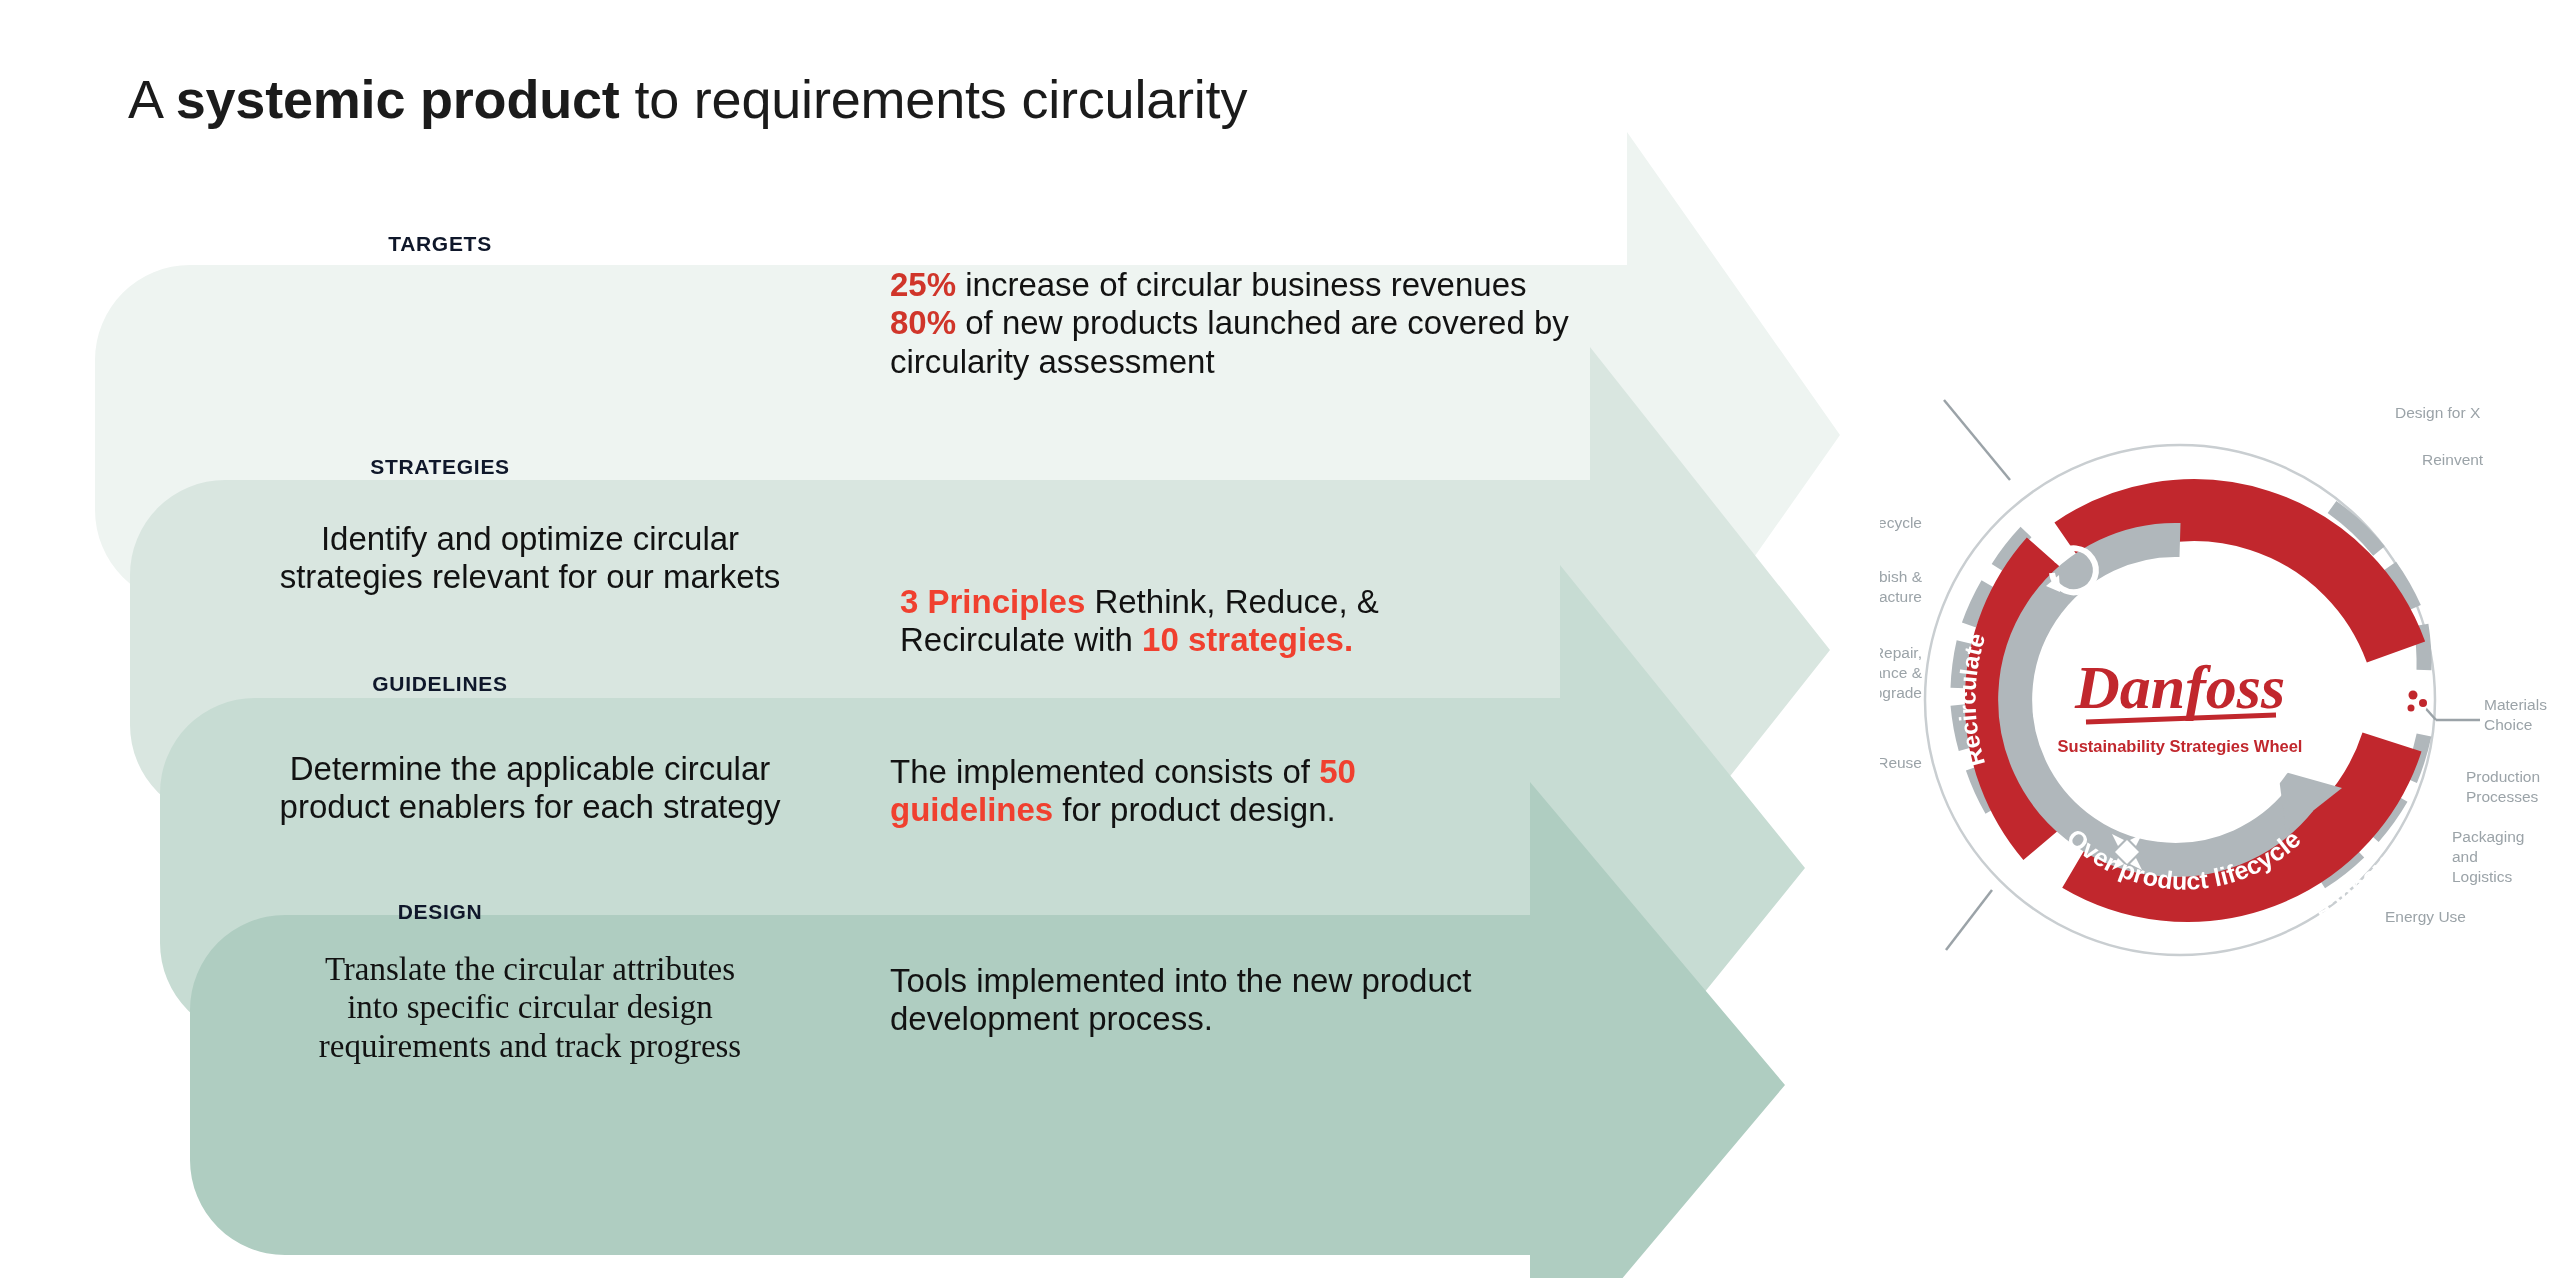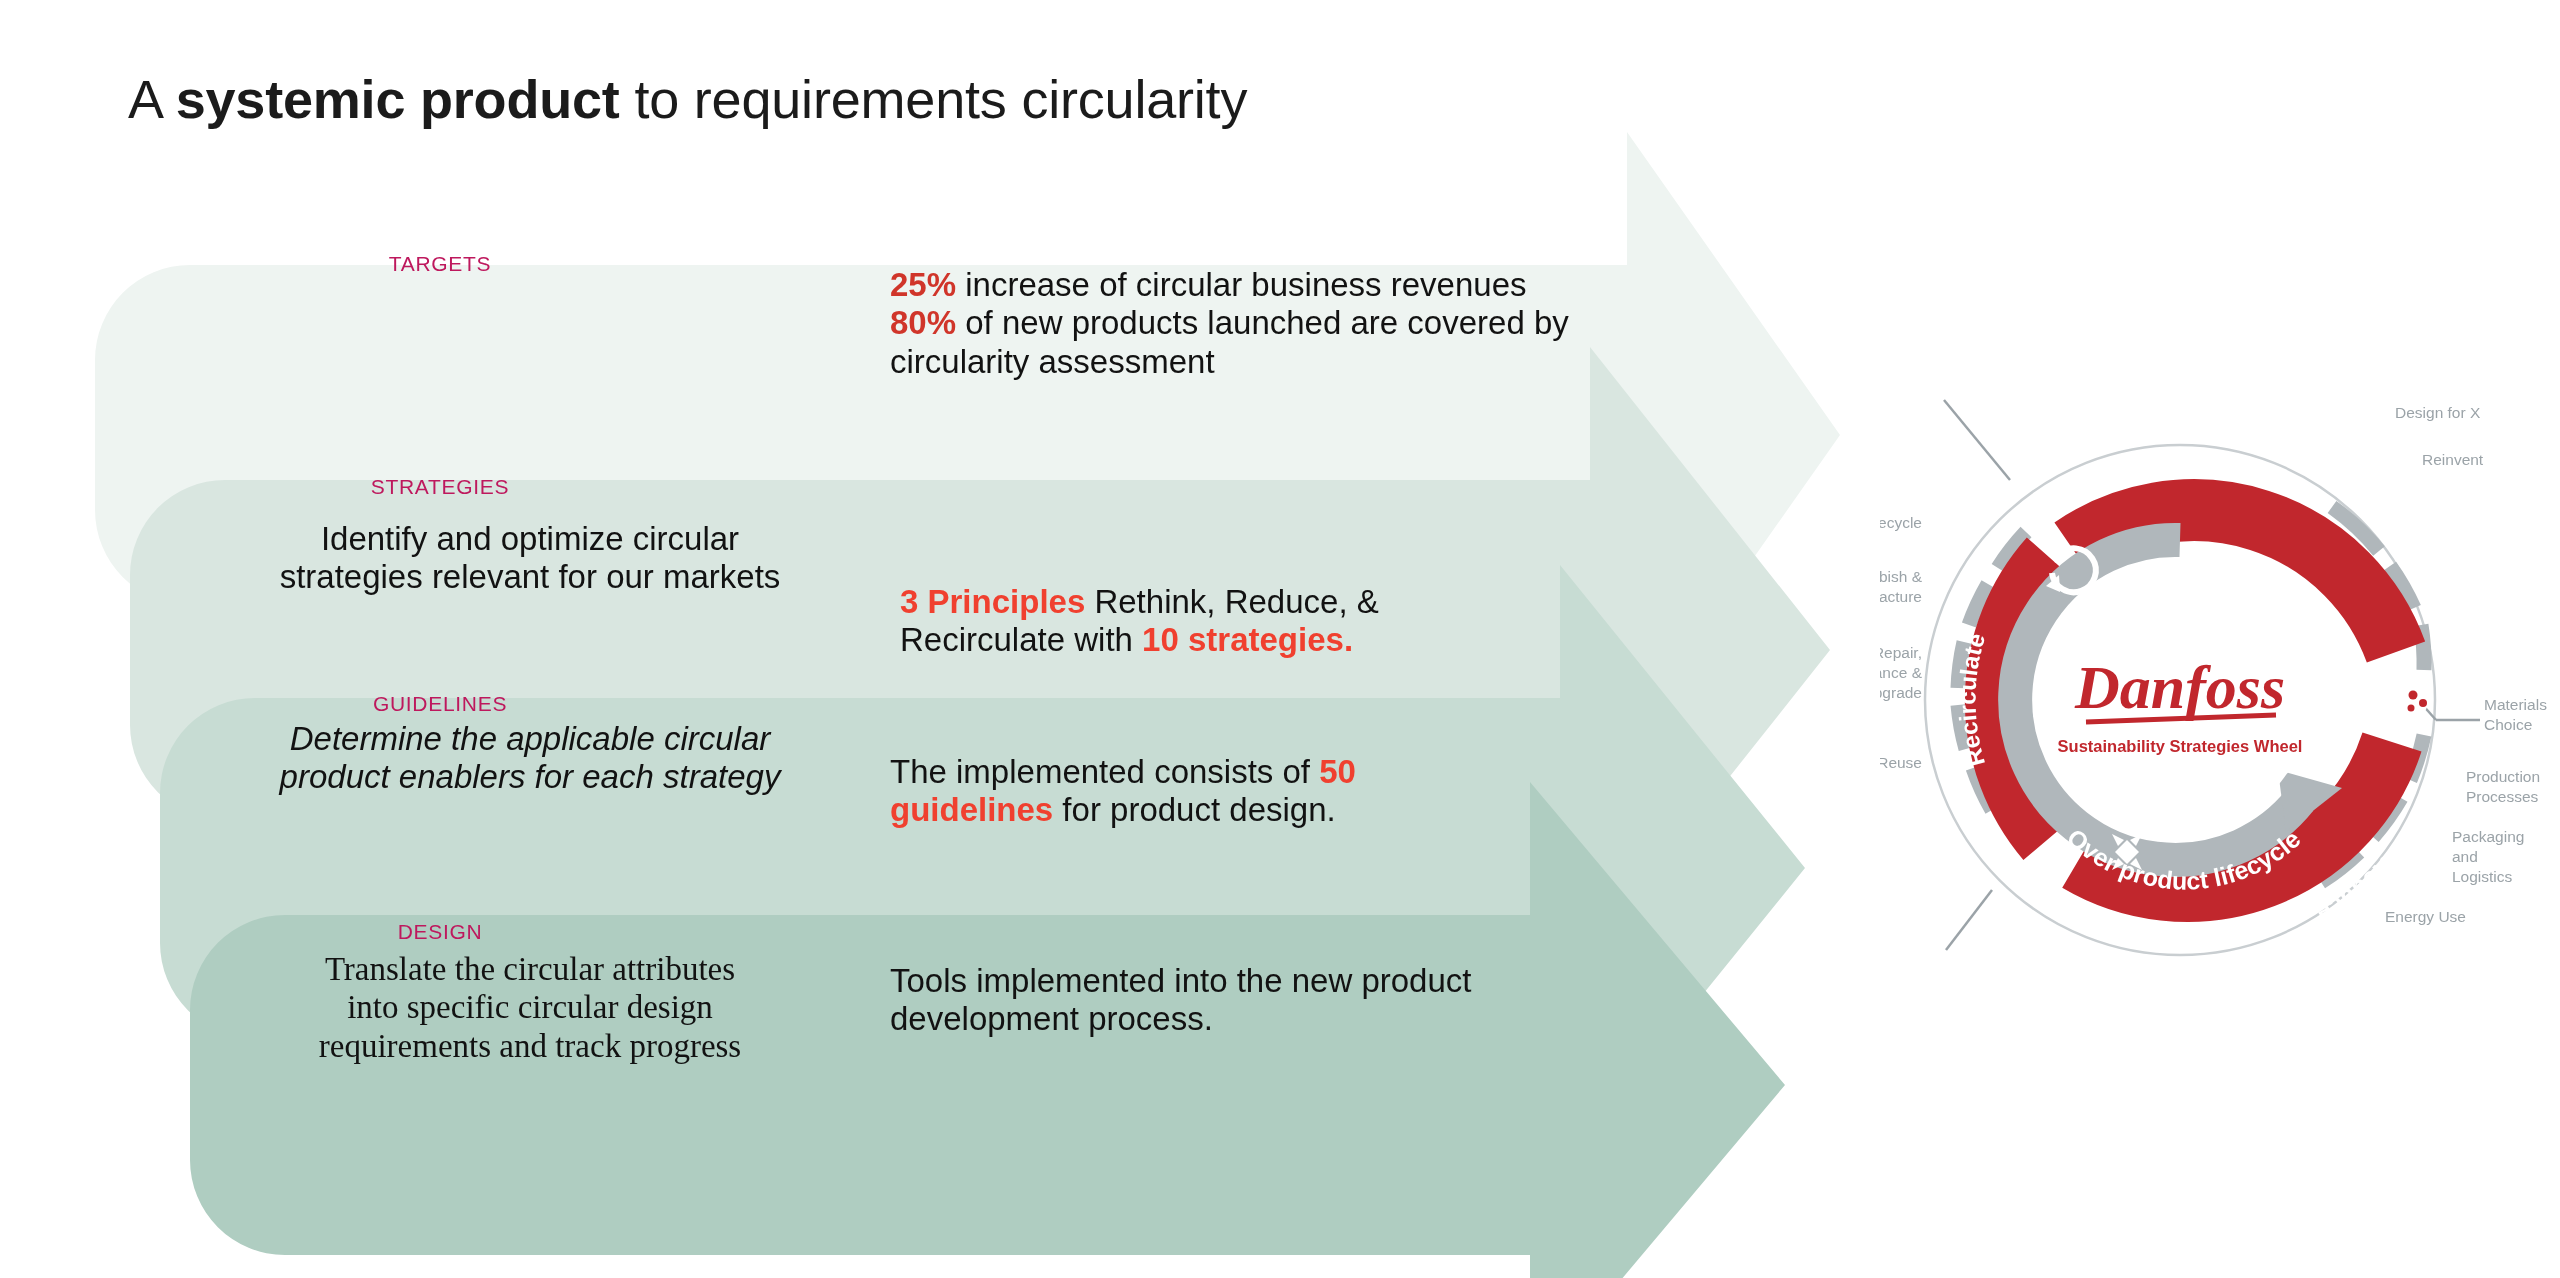--- a/index.html
+++ b/index.html
@@ -25,26 +25,25 @@
   #page-title .n { font-weight: 400; }
 
   
   #band-stack { position: absolute; left:0; top:0; width:2560px; height:1278px; }
   .band-svg { position:absolute; left:0; top:0; width:2560px; height:1278px; }
 
   
   .step-label {
     position: absolute;
     font-size: 21px;
-    font-weight: 400;
+    font-weight: 700;
     letter-spacing: 0.7px;
-    color: #be185d;
+    color: #0f172a;
     text-align: center;
     white-space: nowrap;
-    margin-top: 20px;
   }
 
   
   .row-left {
     position: absolute;
     text-align: center;
     font-size: 33px;
     line-height: 1.16;
     color: #121212;
   }
@@ -137,21 +136,21 @@
   <div class="step-label" style="left:330px; top:232px; width:220px;">TARGETS</div>
   <div class="step-label" style="left:330px; top:455px; width:220px;">STRATEGIES</div>
   <div class="step-label" style="left:330px; top:672px; width:220px;">GUIDELINES</div>
   <div class="step-label" style="left:330px; top:900px; width:220px;">DESIGN</div>
 
   <div class="row-right" style="left:890px; top:266px; width:680px;"><span class="hl-dark">25%</span><span> increase of circular business revenues</span><br><span></span><span class="hl-dark">80%</span><span> of new products launched are covered by circularity assessment</span></div>
 
   <div class="row-left" style="left:185px; top:520px; width:690px;">Identify and optimize circular<br>strategies relevant for our markets</div>
   <div class="row-right" style="left:900px; top:535px; width:640px;margin-top:48px;"><span class="hl-bright">3 Principles</span><span> Rethink, Reduce, &amp; Recirculate with </span><span class="hl-bright">10 strategies.</span></div>
 
-  <div class="row-left" style="left:185px; top:720px; width:690px;font-style:italic;">Determine the applicable circular<br>product enablers for each strategy</div>
+  <div class="row-left" style="left:185px; top:750px; width:690px;">Determine the applicable circular<br>product enablers for each strategy</div>
   <div class="row-right" style="left:890px; top:753px; width:620px;"><span>The implemented consists of </span><span class="hl-bright">50 guidelines</span><span> for product design.</span></div>
 
   <div class="row-left" style="left:185px; top:950px; width:690px;font-family:Liberation Serif, serif;">Translate the circular attributes<br>into specific circular design<br>requirements and track progress</div>
   <div class="row-right" style="left:890px; top:962px; width:640px;"><span>Tools implemented into the new product development process.</span></div>
 
   <div id="wheel-wrap">
     <svg id="wheel-svg" viewBox="0 0 680 660">
       <defs>
         <path id="arcRethink" d="M 490,130 A 210,210 0 0 1 560,262" fill="none"></path>
         <path id="arcReduce" d="M 525,455 A 210,210 0 0 1 400,551" fill="none"></path>

